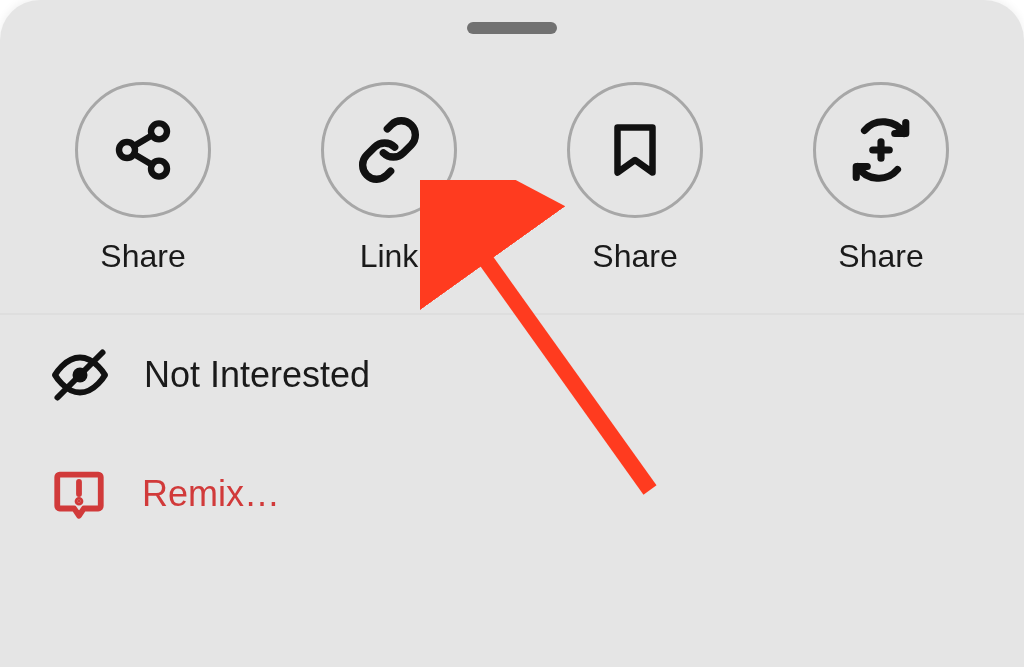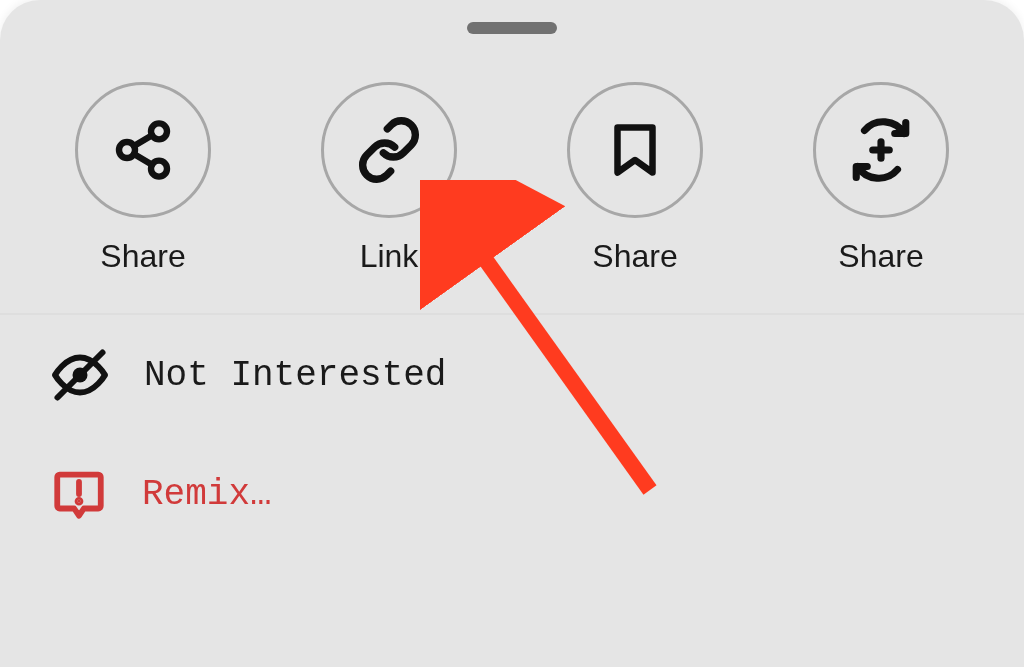--- a/index.html
+++ b/index.html
@@ -61,21 +61,20 @@
       height: 2px;
       background: #dedede;
       width: 100%;
     }
     .list-item {
       display: flex;
       align-items: center;
       padding: 30px 50px;
       cursor: pointer;
       gap: 34px;
-      font-family: Liberation Mono, monospace;
     }
     .list-label {
       font-size: 36px;
       color: #1a1a1a;
     }
     .list-label.danger {
       color: #d13a3a;
     }
     svg { display: block; }
     .arrow-annotation {

